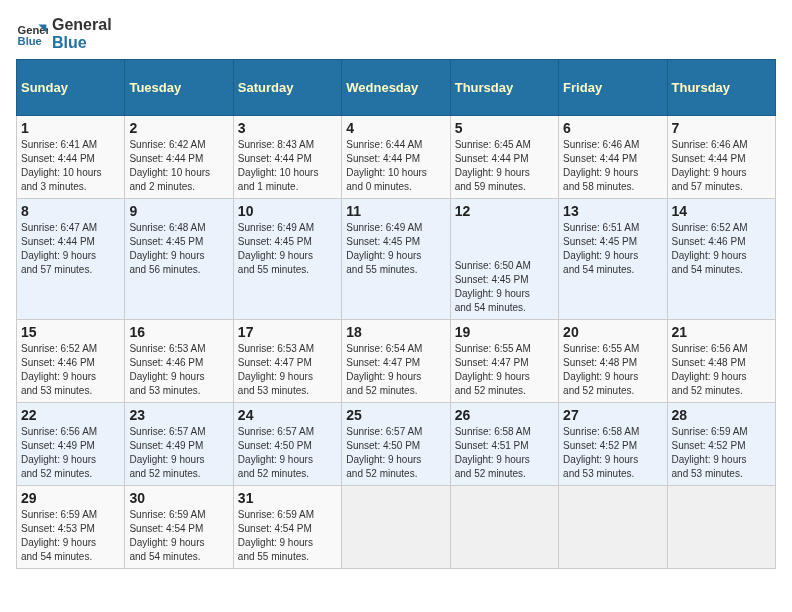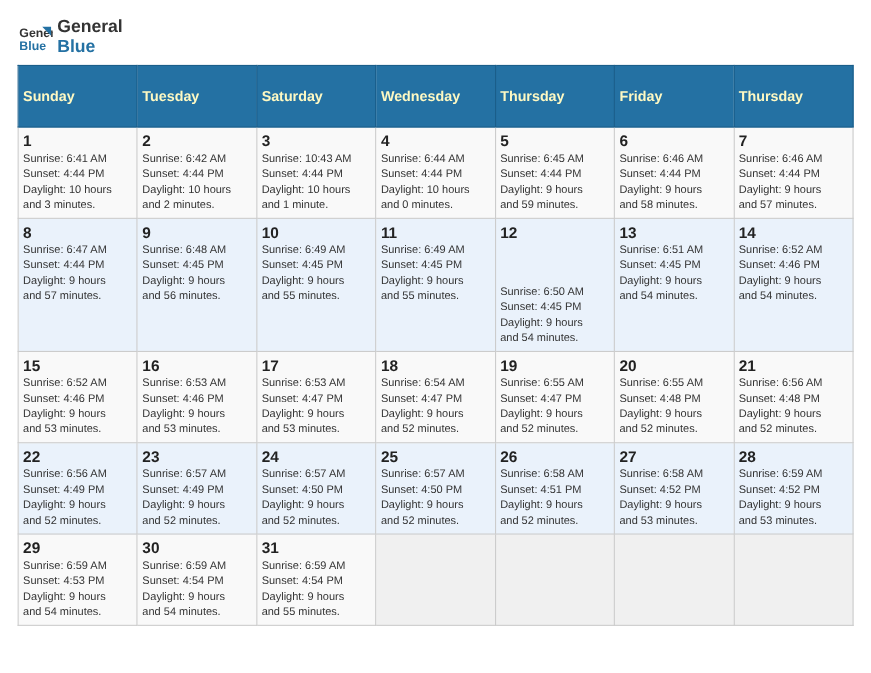--- a/index.html
+++ b/index.html
@@ -120,21 +120,21 @@
         </td>
         <td>
           <span class="day-number">2</span>
           <div class="day-info" style="white-space: pre-line;">Sunrise: 6:42 AM
 Sunset: 4:44 PM
 Daylight: 10 hours
 and 2 minutes.</div>
         </td>
         <td>
           <span class="day-number">3</span>
-          <div class="day-info" style="white-space: pre-line;">Sunrise: 10:43 AM
+          <div class="day-info" style="white-space: pre-line;">Sunrise: 8:43 AM
 Sunset: 4:44 PM
 Daylight: 10 hours
 and 1 minute.</div>
         </td>
         <td>
           <span class="day-number">4</span>
           <div class="day-info" style="white-space: pre-line;">Sunrise: 6:44 AM
 Sunset: 4:44 PM
 Daylight: 10 hours
 and 0 minutes.</div>

